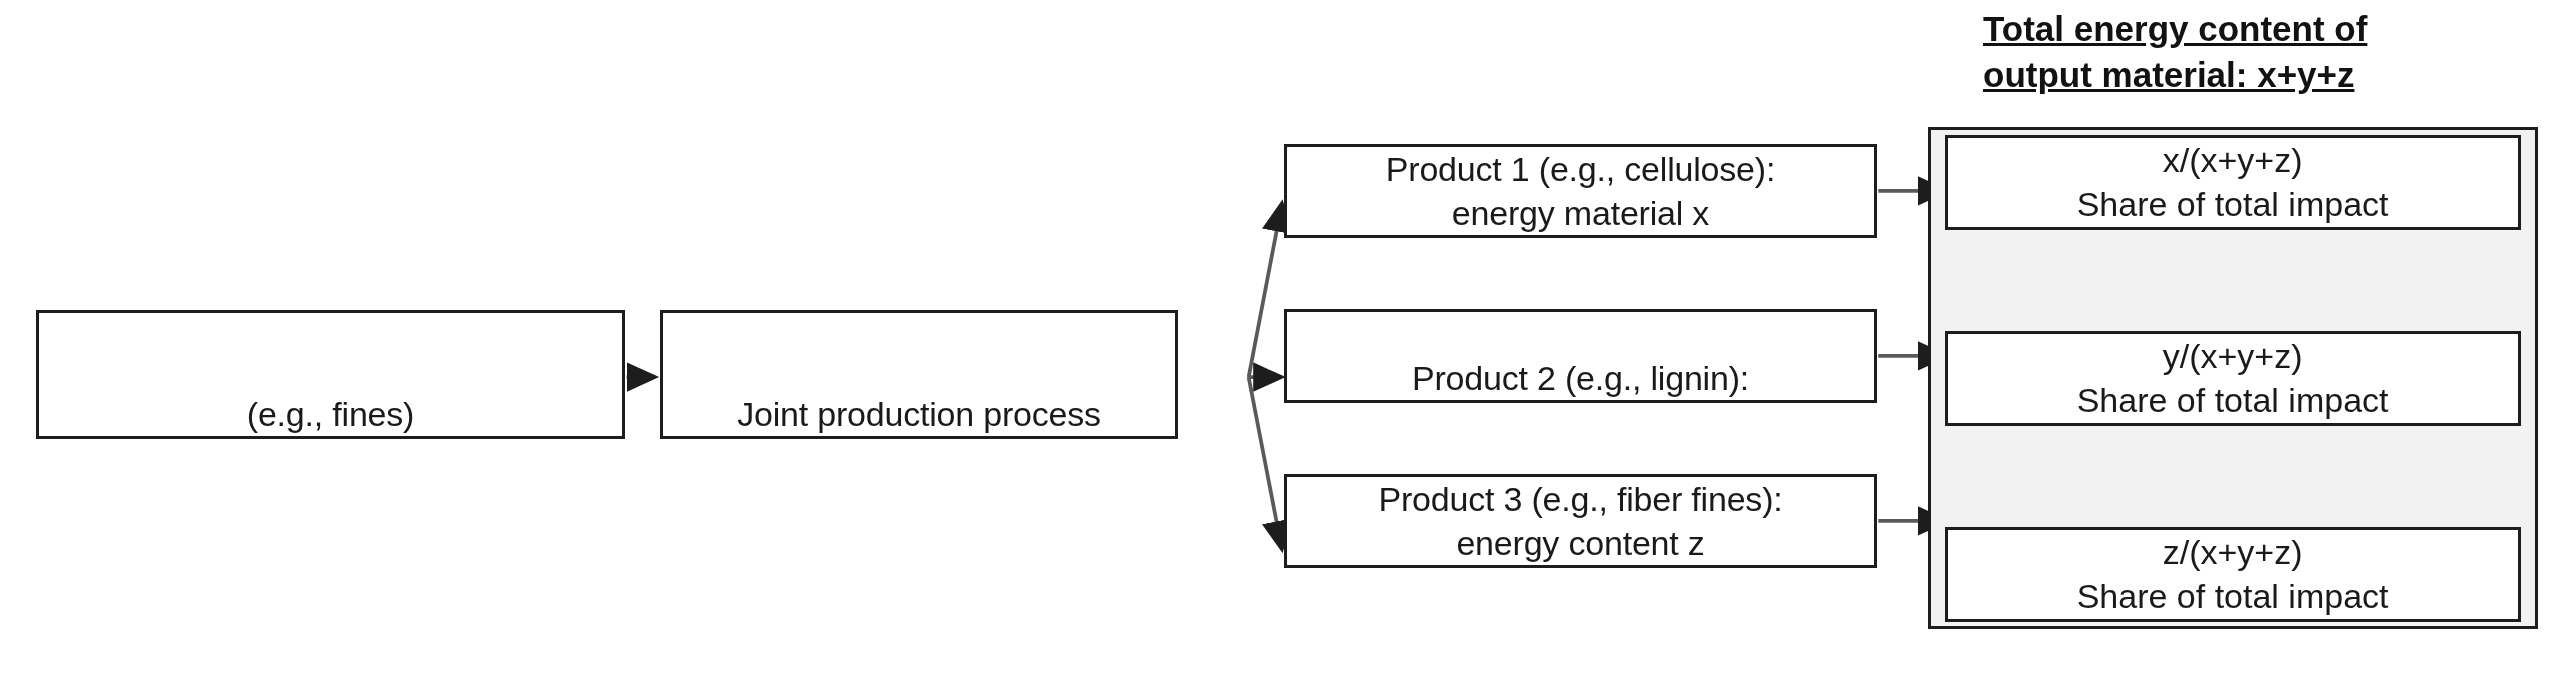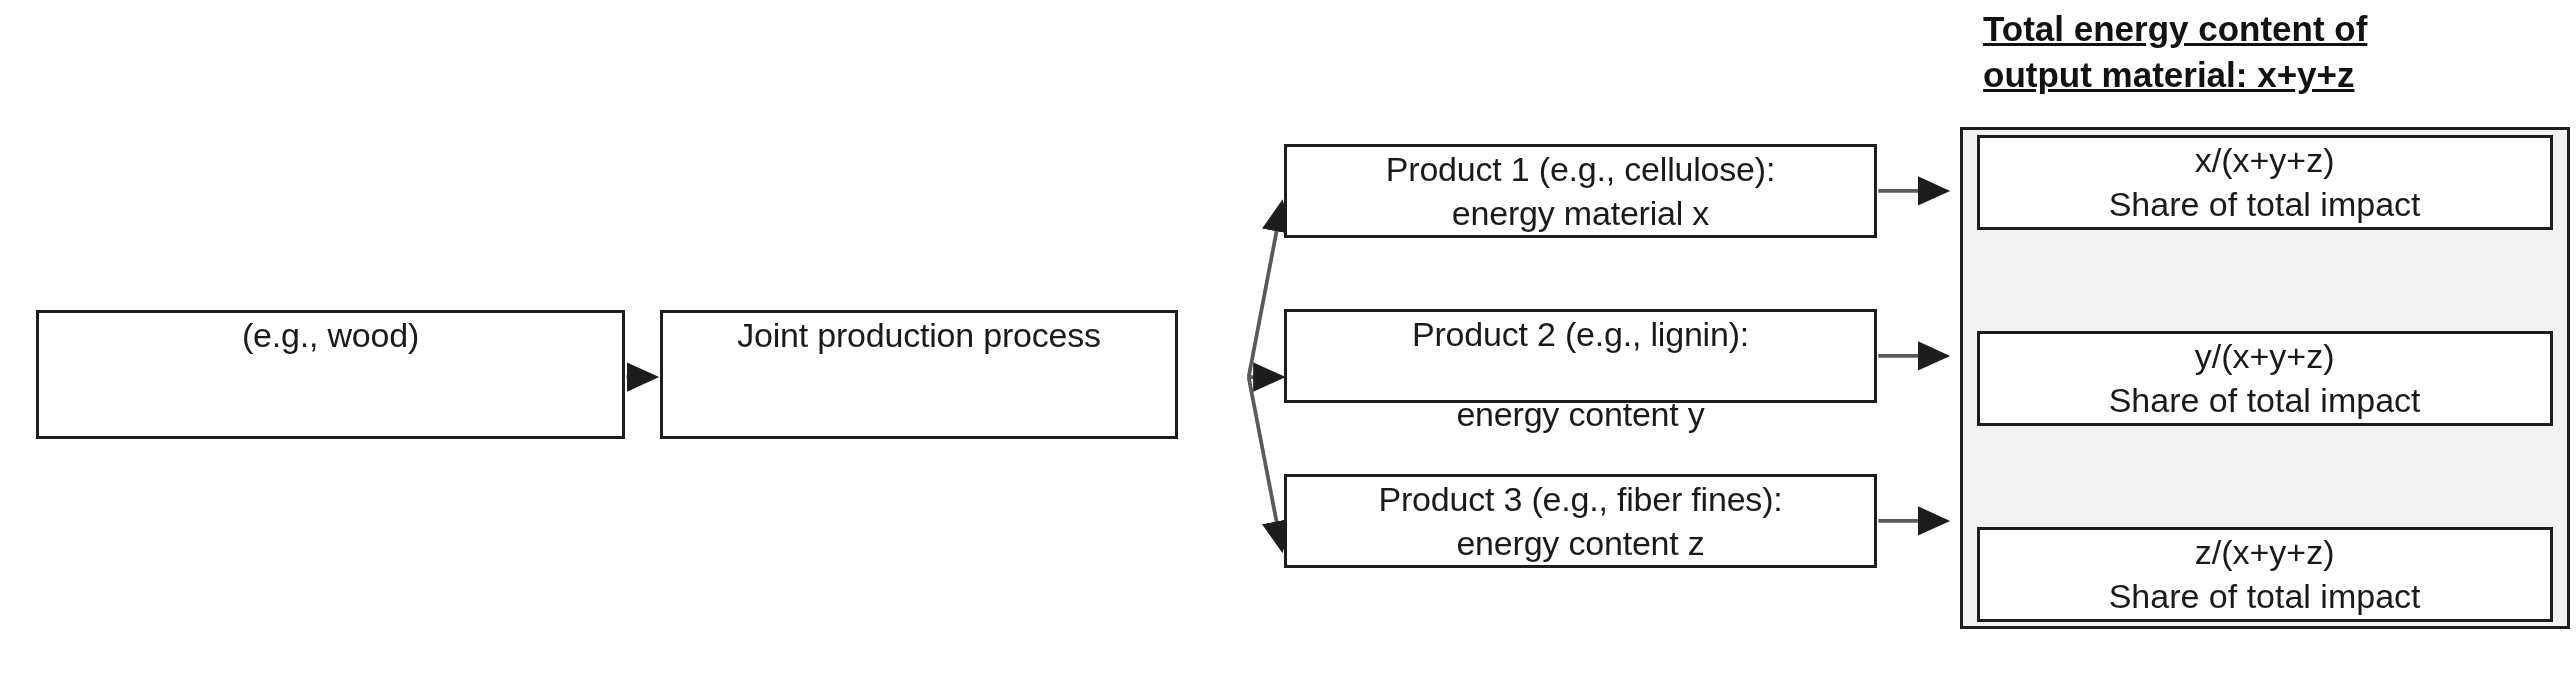--- a/index.html
+++ b/index.html
@@ -19,21 +19,21 @@
 
   
   .box {
     position: absolute;
     box-sizing: border-box;
     background: #ffffff;
     border: 3px solid #1d1d1d;
     display: flex;
     flex-direction: column;
     align-items: center;
-    justify-content: space-between;
+    justify-content: flex-end;
     text-align: center;
     color: #1a1a1a;
     font-size: 34px;
     line-height: 1.30;
     letter-spacing: -0.2px;
   }
   .box .ln { display: block; white-space: nowrap; }
 
   
   #box-raw-material   { left: 36px;  top: 310px; width: 589px; height: 129px; }
@@ -52,21 +52,20 @@
     top: 127px;
     width: 610px;
     height: 502px;
     box-sizing: border-box;
     background: #f2f2f2;
     border: 3.8px solid #1d1d1d;
     padding: 4.5px 14.4px 4.5px 13.6px;
     display: flex;
     flex-direction: column;
     justify-content: space-between;
-    margin-left: 32px;
   }
   .share-box {
     position: relative;
     box-sizing: border-box;
     width: 100%;
     height: 95px;
     background: #ffffff;
     border: 3px solid #1d1d1d;
     display: flex;
     flex-direction: column;
@@ -138,35 +137,34 @@
     <g>
       <line x1="2482" y1="470" x2="2572" y2="470" stroke="#5a5a5a" stroke-width="5" marker-end="url(#ah)"></line>
     </g>
 
     <g>
       <line x1="2482" y1="688" x2="2572" y2="688" stroke="#5a5a5a" stroke-width="5" marker-end="url(#ah)"></line>
     </g>
   </svg>
 
   <div class="box" id="box-raw-material">
-    <span class="ln">(e.g., wood)</span>
+    <span class="ln">(e.g., fines)</span>
   </div>
 
   <div class="box" id="box-joint-process">
     <span class="ln">Joint production process</span>
   </div>
 
   <div class="box product-box" id="box-product-1">
     <span class="ln">Product 1 (e.g., cellulose):</span>
     <span class="ln">energy material x</span>
   </div>
 
   <div class="box product-box" id="box-product-2">
     <span class="ln">Product 2 (e.g., lignin):</span>
-    <span class="ln">energy content y</span>
   </div>
 
   <div class="box product-box" id="box-product-3">
     <span class="ln">Product 3 (e.g., fiber fines):</span>
     <span class="ln">energy content z</span>
   </div>
 
   <div id="container-title">
     <span class="ln">Total energy content of</span>
     <span class="ln">output material: x+y+z</span>

